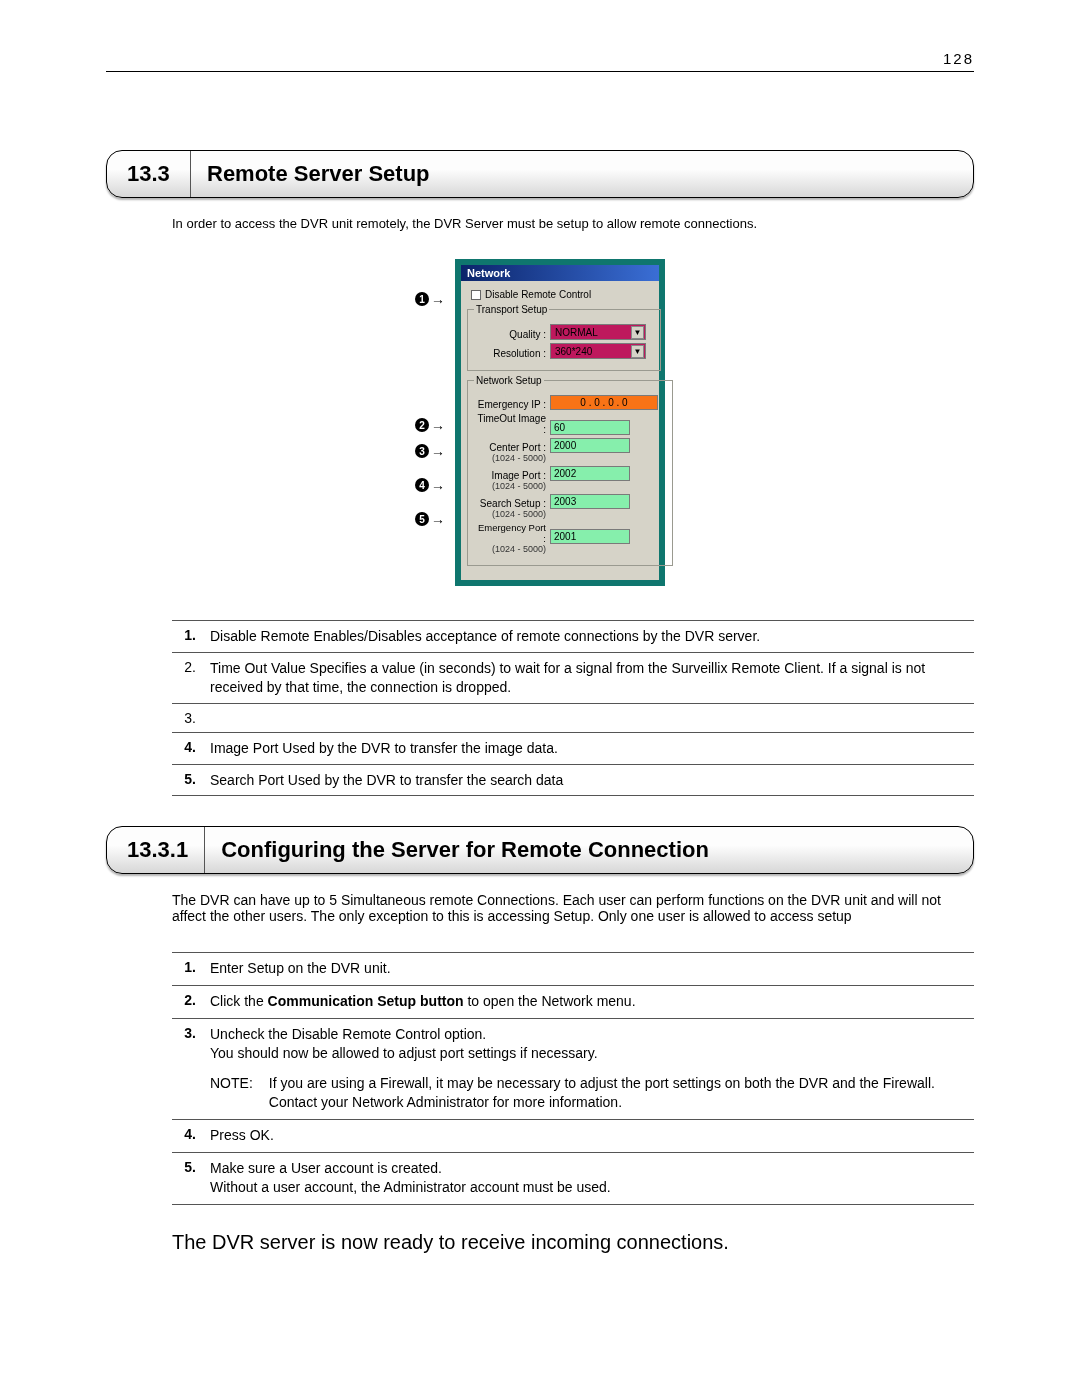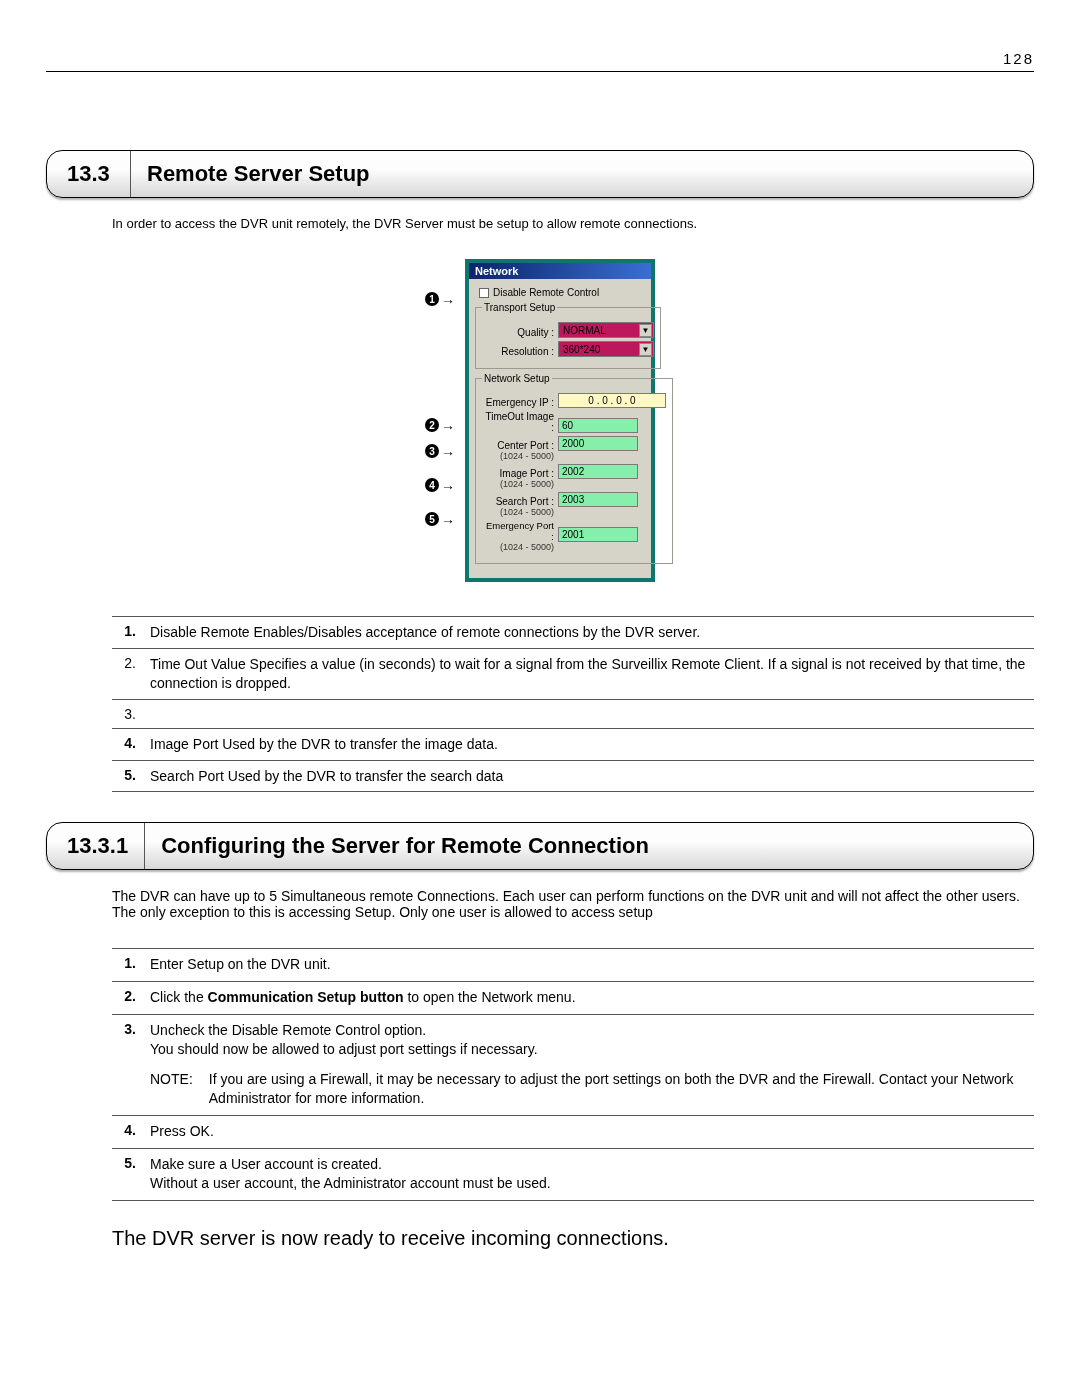--- a/index.html
+++ b/index.html
@@ -11,21 +11,21 @@
     color: #000;
   }
   .page {
     width: 1080px;
     min-height: 1397px;
     margin: 0 auto;
     padding: 50px 0 60px 0;
     position: relative;
   }
   .content {
-    margin: 0 46px;
+    margin: 0 106px;
   }
   .pagenum-bar {
     border-bottom: 1.5px solid #000;
     text-align: right;
     padding-bottom: 4px;
     margin-bottom: 78px;
     font-size: 15px;
     letter-spacing: 2px;
   }
   .heading-box {
@@ -81,41 +81,41 @@
   }
   .callout .num {
     width: 14px; height: 14px;
     border-radius: 50%;
     background: #000; color: #fff;
     font-size: 10px; font-weight: bold;
     display: inline-flex; align-items: center; justify-content: center;
   }
   .callout .arrow { font-size: 14px; line-height: 1; }
   .dialog {
-    width: 190px;
+    width: 210px;
     background: #d6d3c8;
-    border: 4px solid #0f766e;
+    border: 6px solid #0f766e;
     font-family: Tahoma, Arial, sans-serif;
     font-size: 10px;
     color: #000;
   }
   .dialog .titlebar {
     background: linear-gradient(to right, #0b246a, #3a6ed5);
     color: #fff;
     font-weight: bold;
     padding: 2px 6px;
     font-size: 11px;
   }
   .dialog .body { padding: 6px 6px 10px 6px; }
   .chk-row { display: flex; align-items: center; gap: 4px; margin: 2px 0 4px 4px; }
   .chkbox { width: 10px; height: 10px; border: 1px solid #666; background: #fff; }
   fieldset.grp {
     border: 1px solid #9a9a90;
     margin: 4px 0;
-    padding: 6px 6px 8px 6px;
+    padding: 6px 14px 8px 6px;
   }
   fieldset.grp legend { font-size: 10px; padding: 0 2px; }
   .frow {
     display: flex;
     align-items: flex-end;
     margin: 3px 0;
     gap: 4px;
   }
   .flabel {
     width: 72px;
@@ -151,21 +151,21 @@
   }
   .dd-btn {
     width: 13px; height: 13px;
     background: #d6d3c8;
     border: 1px solid #888;
     display: inline-flex; align-items: center; justify-content: center;
     font-size: 8px;
   }
   .ipbox {
     border: 1px solid #7a7a7a;
-    background: #fef9c3;
+    background: #f97316;
     height: 15px;
     width: 108px;
     display: flex;
     align-items: center;
     justify-content: space-around;
     font-size: 10px;
     padding: 0 2px;
   }
   
   .explain {
@@ -283,21 +283,21 @@
                   <span class="fsub">(1024 - 5000)</span>
                 </div>
               <div class="frow">
                 <span class="flabel">Image Port :</span>
                 <span class="finput">2002</span>
               </div>
               <div class="frow" style="margin-top:-3px">
                   <span class="fsub">(1024 - 5000)</span>
                 </div>
               <div class="frow">
-                <span class="flabel">Search Port :</span>
+                <span class="flabel">Search Setup :</span>
                 <span class="finput">2003</span>
               </div>
               <div class="frow" style="margin-top:-3px">
                   <span class="fsub">(1024 - 5000)</span>
                 </div>
               <div class="frow">
                 <span class="flabel" style="font-size:9.5px">Emergency Port :</span>
                 <span class="finput">2001</span>
               </div>
               <div class="frow" style="margin-top:-3px">

